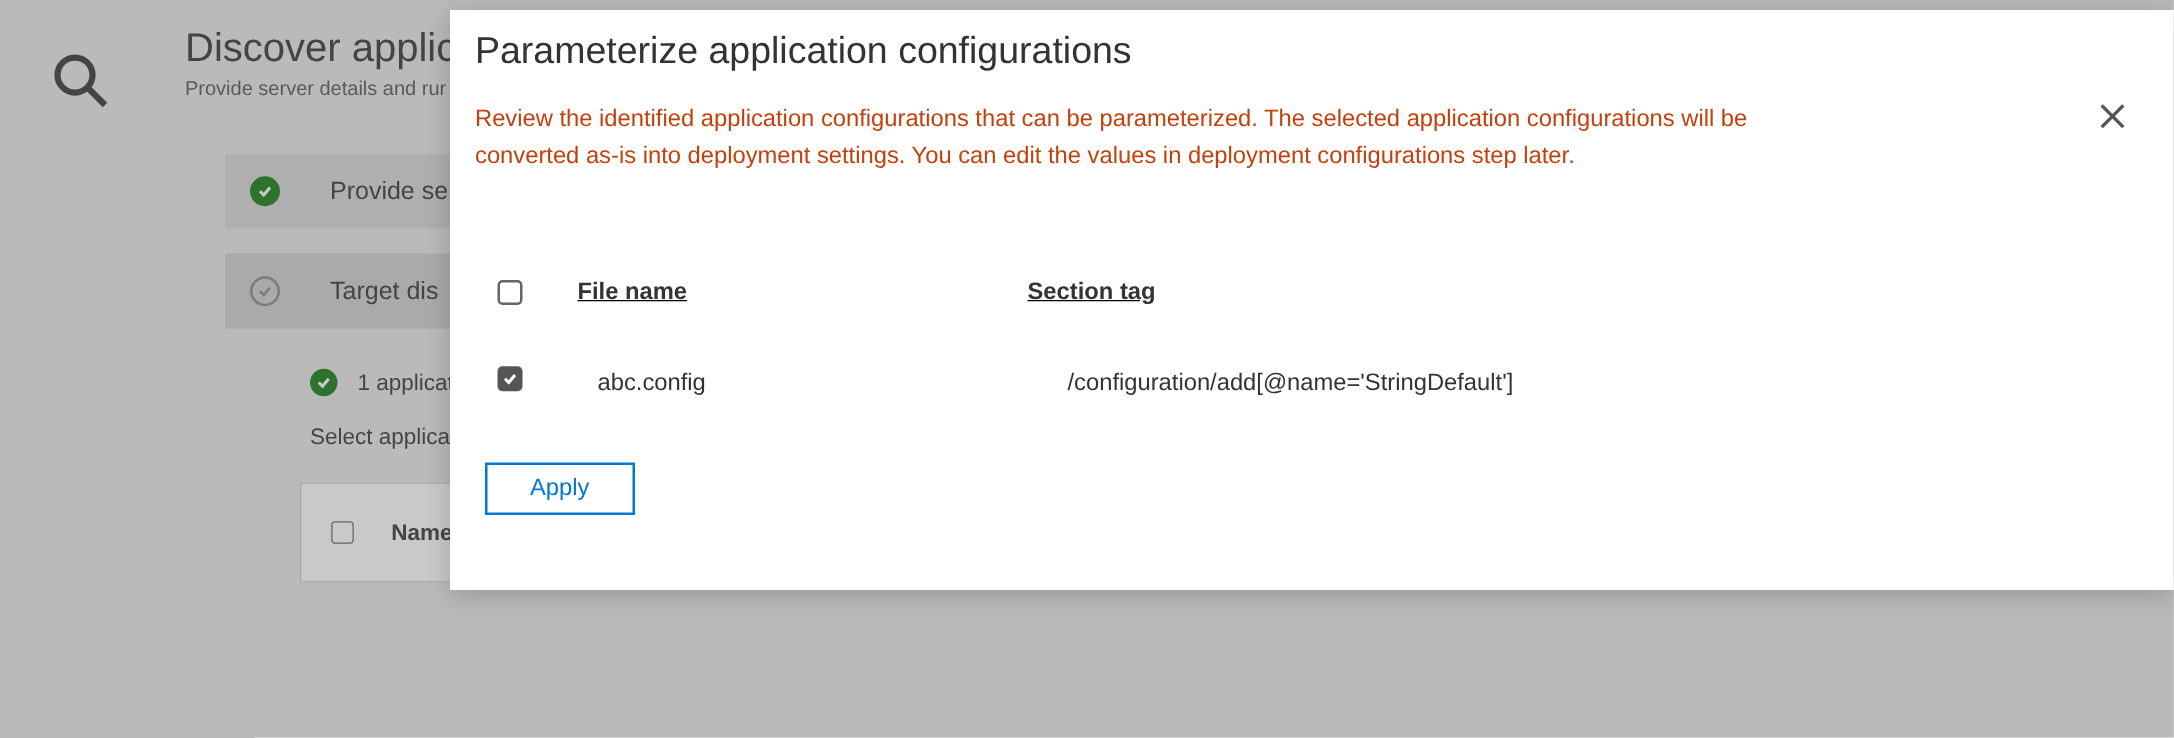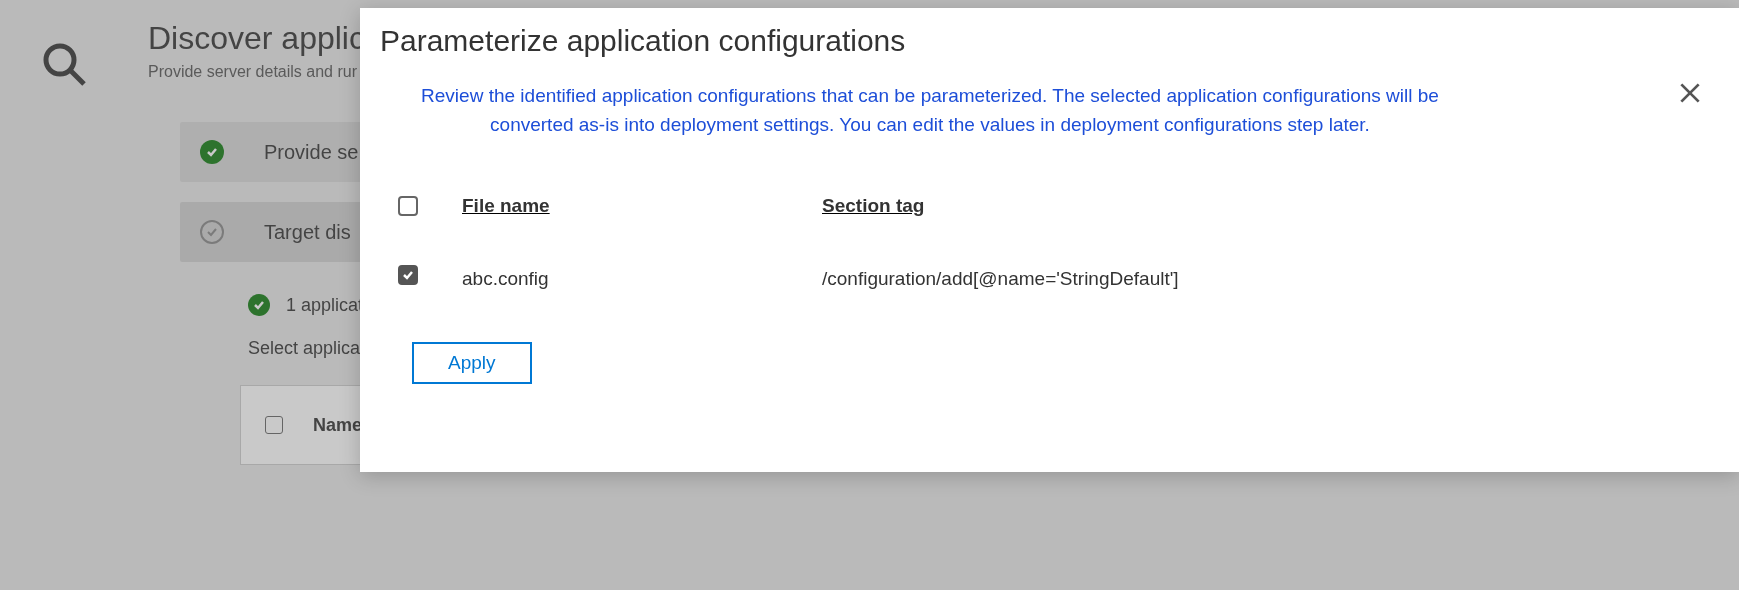--- a/index.html
+++ b/index.html
@@ -203,25 +203,24 @@
       color: #555;
     }
     
     .modal-close svg {
       width: 26px;
       height: 26px;
     }
     
     .modal-desc {
       font-size: 19px;
-      color: #1d4ed8;
+      color: #c2410c;
       line-height: 1.5;
-      margin-bottom: 56px;
+      margin-bottom: 84px;
       max-width: 1100px;
-      text-align: center;
     }
     
     .modal-table {
       margin-left: 18px;
     }
     
     .modal-table-header {
       display: flex;
       align-items: center;
       margin-bottom: 48px;
@@ -256,29 +255,30 @@
     .mt-th {
       font-size: 19px;
       font-weight: 600;
       color: #333;
     }
     
     .mt-td {
       font-size: 19px;
       color: #333;
       line-height: 1.5;
+      margin-left: 16px;
     }
     
     .col-file { width: 360px; }
     .col-section { width: 370px; }
     .col-attr { width: 260px; }
     
     .apply-btn {
       display: inline-block;
-      margin-left: 32px;
+      margin-left: 8px;
       padding: 8px 34px;
       border: 2px solid #0078d4;
       background: white;
       color: #0078d4;
       font-size: 19px;
       cursor: pointer;
     }
     
     .check-svg {
       width: 12px;

